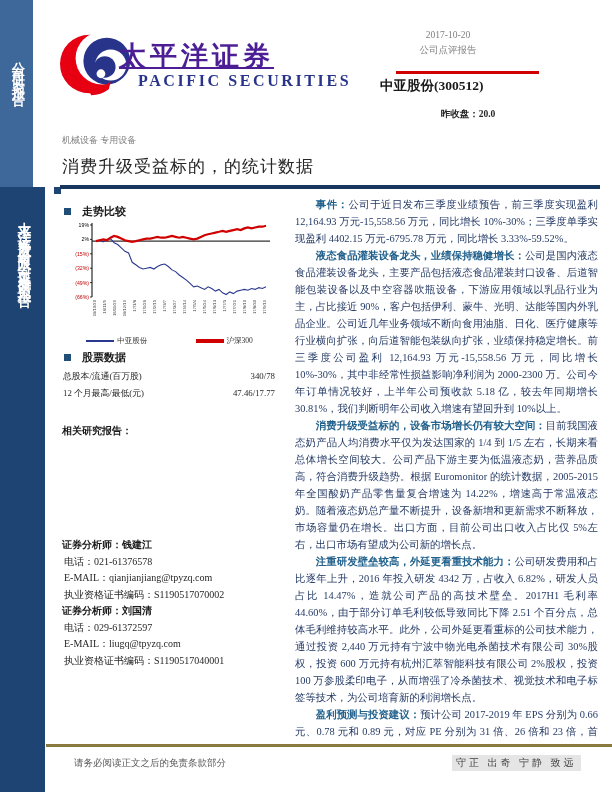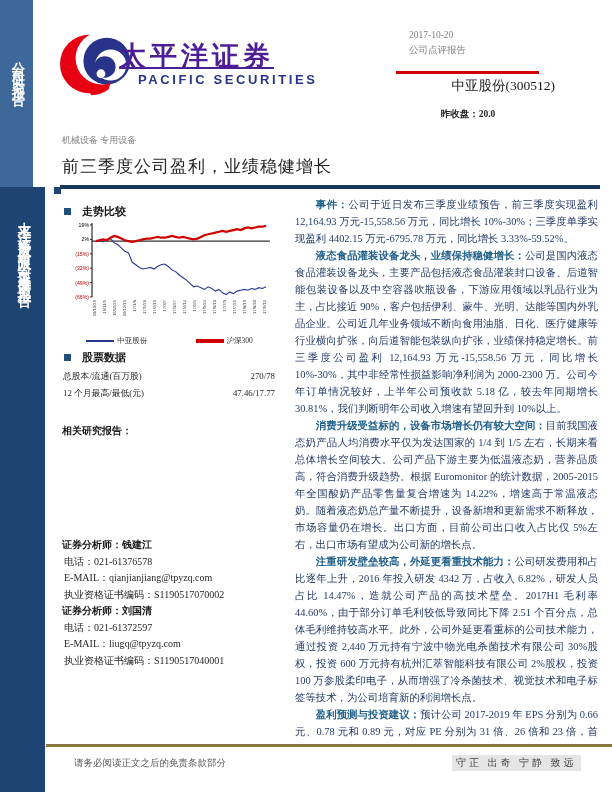--- a/index.html
+++ b/index.html
@@ -9,27 +9,27 @@
   .side-light{position:absolute;left:0;top:0;width:33px;height:187px;background:#3e689a;}
   .side-dark{position:absolute;left:0;top:187px;width:45px;height:605px;background:#1d4473;}
   .side-sq{position:absolute;left:54px;top:187px;width:7px;height:7px;background:#1d4473;}
   .vtext{position:absolute;writing-mode:vertical-rl;text-orientation:upright;color:#ffffff;
          font-weight:bold;}
   .vtext-top{left:9px;top:52px;font-size:13px;letter-spacing:6px;}
   .vtext-bottom{left:15px;top:211px;font-size:13.5px;letter-spacing:4.5px;}
   
   .logo{position:absolute;left:60px;top:24px;width:78px;height:80px;}
   .logo-cn{position:absolute;left:119px;top:38px;font-size:27px;font-weight:bold;color:#4c1d95;letter-spacing:4px;text-decoration:underline;}
-  .logo-en{position:absolute;left:138px;top:72px;font-size:13px;font-weight:bold;color:#28348a;letter-spacing:2.6px;font-family:Liberation Sans, sans-serif;}
-  .hdr-right{position:absolute;left:409px;top:28px;width:146px;}
+  .logo-en{position:absolute;left:138px;top:72px;font-size:16px;font-weight:bold;color:#28348a;letter-spacing:2.6px;font-family:Liberation Serif, serif;}
+  .hdr-right{position:absolute;left:375px;top:28px;width:146px;text-align:center;}
   .hdr-date{font-size:9.5px;color:#7f7f7f;line-height:15px;}
   .hdr-type{font-size:9.5px;color:#7f7f7f;line-height:15px;}
   .hdr-rating{font-size:12.5px;font-weight:bold;color:#2e74b5;line-height:16px;}
   .hdr-redline{position:absolute;left:396px;top:71px;width:143px;height:3px;background:#d00000;}
-  .hdr-stock{position:absolute;left:380px;top:77px;width:175px;text-align:right;font-size:13.5px;font-weight:normal;color:#1a1a1a;}
+  .hdr-stock{position:absolute;left:380px;top:77px;width:175px;text-align:left;font-size:13.5px;font-weight:bold;color:#1a1a1a;}
   .hdr-close{position:absolute;left:395px;top:108px;width:146px;text-align:center;font-size:9.5px;font-weight:bold;color:#262626;}
   
   .category{position:absolute;left:62px;top:134px;font-size:9px;color:#808080;}
   .rpt-title{position:absolute;left:62px;top:155px;font-size:17px;color:#262626;letter-spacing:1px;}
   .navy-rule{position:absolute;left:60px;top:185px;width:540px;height:3.5px;background:#17375e;}
   
   .sec-head{position:absolute;font-size:11px;font-weight:bold;color:#1a1a1a;}
   .bullet{display:inline-block;width:7px;height:7px;background:#1f4e79;margin-right:11px;}
   .chart-wrap{position:absolute;left:62px;top:219px;width:215px;}
   .legend{display:flex;justify-content:space-around;align-items:center;margin-top:1px;
@@ -78,21 +78,21 @@
 
   <div class="hdr-right">
     <div class="hdr-date">2017-10-20</div>
     <div class="hdr-type">公司点评报告</div>
   </div>
   <div class="hdr-redline"></div>
   <div class="hdr-stock">中亚股份(300512)</div>
   <div class="hdr-close">昨收盘：20.0</div>
 
   <div class="category">机械设备 专用设备</div>
-  <div class="rpt-title">前三季度公司盈利，业绩稳健增长</div>
+  <div class="rpt-title">消费升级受益标的，的统计数据</div>
   <div class="navy-rule"></div>
 
   <div class="sec-head" style="left:64px;top:204px;">
     <span class="bullet"></span><span>走势比较</span>
   </div>
   <div class="chart-wrap">
     <svg id="trend-svg" width="215" height="112" viewBox="0 0 215 112">
         <line x1="30" y1="4" x2="30" y2="78" stroke="#000" stroke-width="1"></line>
         <line x1="30" y1="22.094117647058823" x2="208" y2="22.094117647058823" stroke="#000" stroke-width="1"></line>
         <line x1="28" y1="6" x2="30" y2="6" stroke="#000" stroke-width="0.8"></line>
@@ -140,21 +140,21 @@
     </div>
   </div>
 
   <div class="sec-head" style="left:64px;top:350px;">
     <span class="bullet"></span><span>股票数据</span>
   </div>
   <div class="stock-table">
 
       <div class="stock-row">
         <span>总股本/流通(百万股)</span>
-        <span>270/78</span>
+        <span>340/78</span>
       </div>
 
 
       <div class="stock-row">
         <span>12 个月最高/最低(元)</span>
         <span>47.46/17.77</span>
       </div>
     </div>
 
   <div class="related">相关研究报告：</div>
@@ -163,21 +163,21 @@
 
       <div class="an-block">
         <div class="an-name">证券分析师：钱建江</div>
         <div class="an-line">电话：021-61376578</div>
         <div class="an-line">E-MAIL：qianjianjiang@tpyzq.com</div>
         <div class="an-line">执业资格证书编码：S1190517070002</div>
       </div>
 
       <div class="an-block">
         <div class="an-name">证券分析师：刘国清</div>
-        <div class="an-line">电话：021-61372597</div>
+        <div class="an-line">电话：029-61372597</div>
         <div class="an-line">E-MAIL：liugq@tpyzq.com</div>
         <div class="an-line">执业资格证书编码：S1190517040001</div>
       </div>
     </div>
 
   <div class="body-col">
 
       <p><span class="p-head">事件：</span><span>公司于近日发布三季度业绩预告，前三季度实现盈利 12,164.93 万元-15,558.56 万元，同比增长 10%-30%；三季度单季实现盈利 4402.15 万元-6795.78 万元，同比增长 3.33%-59.52%。</span></p>
 
       <p><span class="p-head">液态食品灌装设备龙头，业绩保持稳健增长：</span><span>公司是国内液态食品灌装设备龙头，主要产品包括液态食品灌装封口设备、后道智能包装设备以及中空容器吹瓶设备，下游应用领域以乳品行业为主，占比接近 90%，客户包括伊利、蒙牛、光明、达能等国内外乳品企业。公司近几年业务领域不断向食用油脂、日化、医疗健康等行业横向扩张，向后道智能包装纵向扩张，业绩保持稳定增长。前三季度公司盈利 12,164.93 万元-15,558.56 万元，同比增长 10%-30%，其中非经常性损益影响净利润为 2000-2300 万。公司今年订单情况较好，上半年公司预收款 5.18 亿，较去年同期增长 30.81%，我们判断明年公司收入增速有望回升到 10%以上。</span></p>

